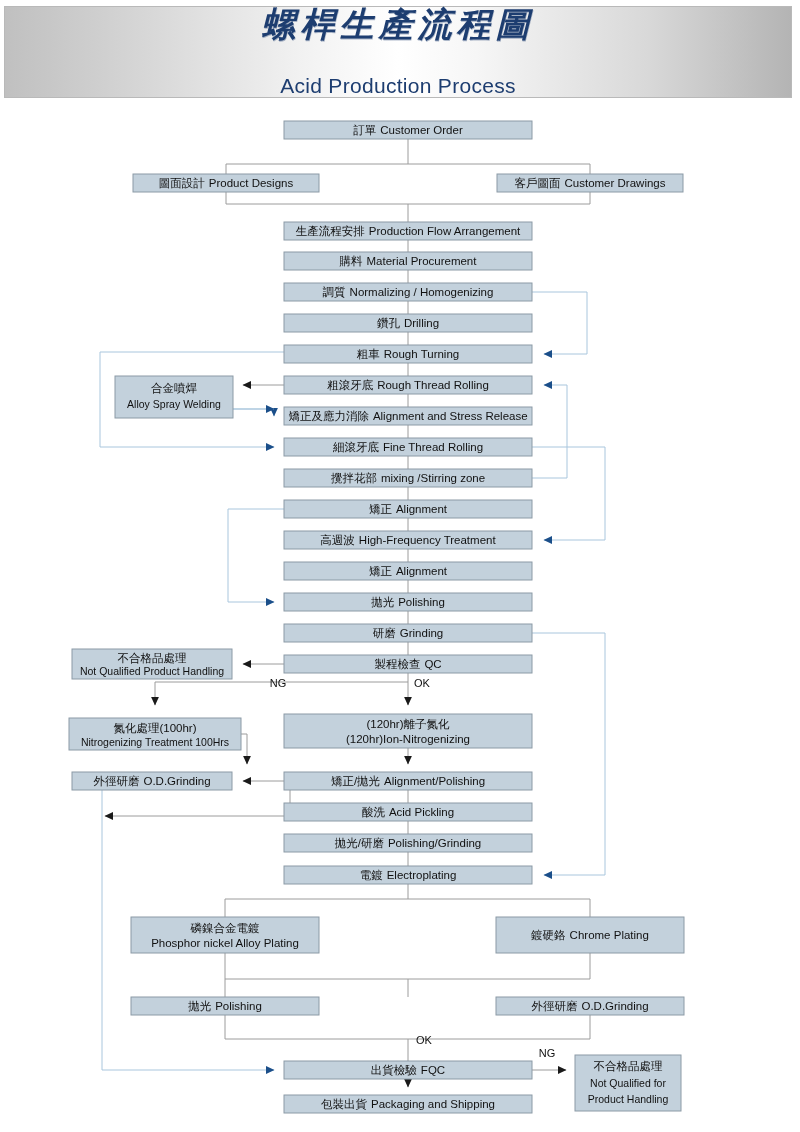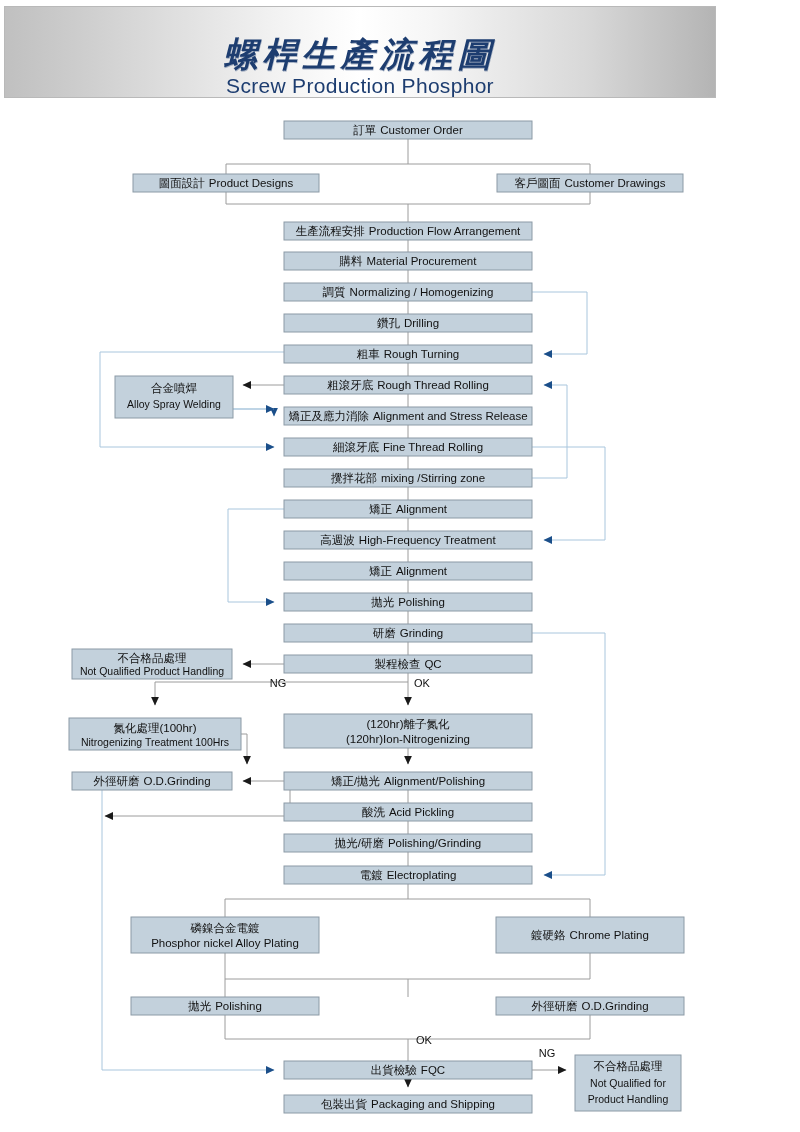--- a/index.html
+++ b/index.html
@@ -1,25 +1,25 @@
 <!DOCTYPE html>
 <html><head>
 <meta charset="utf-8">
 <style>
   html,body{margin:0;padding:0;background:#ffffff;}
   body{width:800px;height:1132px;font-family:"Liberation Sans","DejaVu Sans",sans-serif;overflow:hidden;}
   #page{position:relative;width:800px;height:1132px;}
 
   
   .banner{
-    position:absolute;left:4px;top:6px;width:712px;height:92px;
+    position:absolute;left:4px;top:6px;width:788px;height:92px;
     border:1px solid #b9b9b9;
     background:linear-gradient(90deg,#c0c0c0 0%,#cfcfcf 12%,#f2f2f2 38%,#ffffff 50%,#f6f6f6 60%,#d8d8d8 82%,#b4b4b4 100%);
     box-sizing:border-box;
-    display:flex;flex-direction:column;align-items:center;justify-content:flex-end;
+    display:flex;flex-direction:column;align-items:center;justify-content:space-between;
   }
   .banner-cn{
     font-family:"DejaVu Serif","Liberation Serif",serif;
     font-size:34px;font-weight:bold;color:#1d3d70;letter-spacing:5px;
     font-style:italic;line-height:1.05;margin:0 0 1px 0;
     text-shadow:0.5px 0.5px 0 rgba(29,61,112,.35);
   }
   .banner-en{
     font-family:"Liberation Sans","DejaVu Sans",sans-serif;
     font-size:21px;color:#1d3d70;letter-spacing:.3px;line-height:1.1;margin:0;
@@ -35,21 +35,21 @@
   .edge-blue{stroke:#a9c6dd;stroke-width:1;fill:none;}
   .brtxt{font-family:"Liberation Sans","DejaVu Sans",sans-serif;font-size:11px;fill:#111;text-anchor:middle;}
 </style>
 </head>
 <body>
 
 <div id="page">
 
   <div class="banner">
     <div class="banner-cn">螺桿生產流程圖</div>
-    <div class="banner-en">Screw Production Phosphor</div>
+    <div class="banner-en">Acid Production Process</div>
   </div>
 
   <div id="flow">
     <svg width="800" height="1028" viewBox="0 0 800 1028" xmlns="http://www.w3.org/2000/svg">
       <defs>
         <marker id="ablue" markerWidth="9" markerHeight="9" refX="8" refY="4.5" orient="auto">
           <path d="M0,0.6 L8.5,4.5 L0,8.4 z" fill="#1b4f8a"></path>
         </marker>
         <marker id="adark" markerWidth="9" markerHeight="9" refX="8" refY="4.5" orient="auto">
           <path d="M0,0.6 L8.5,4.5 L0,8.4 z" fill="#1a1a1a"></path>

